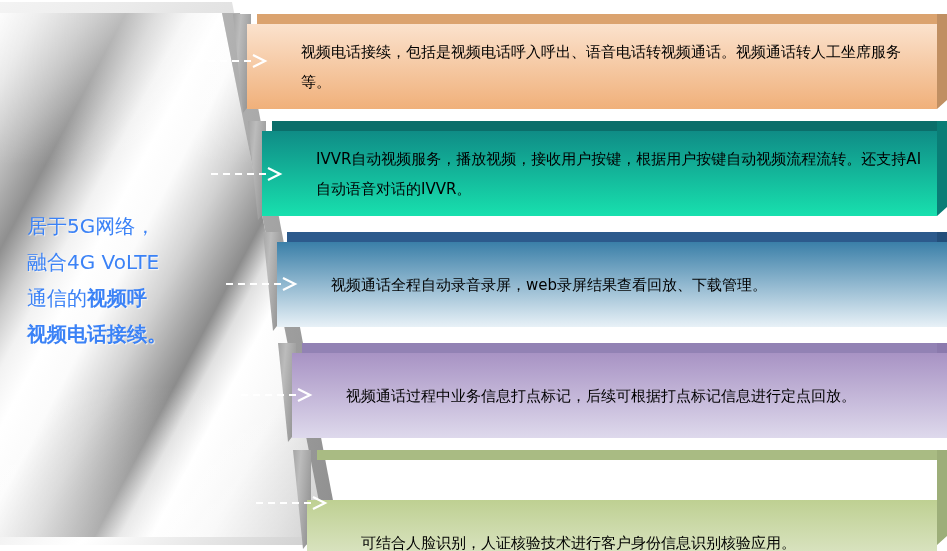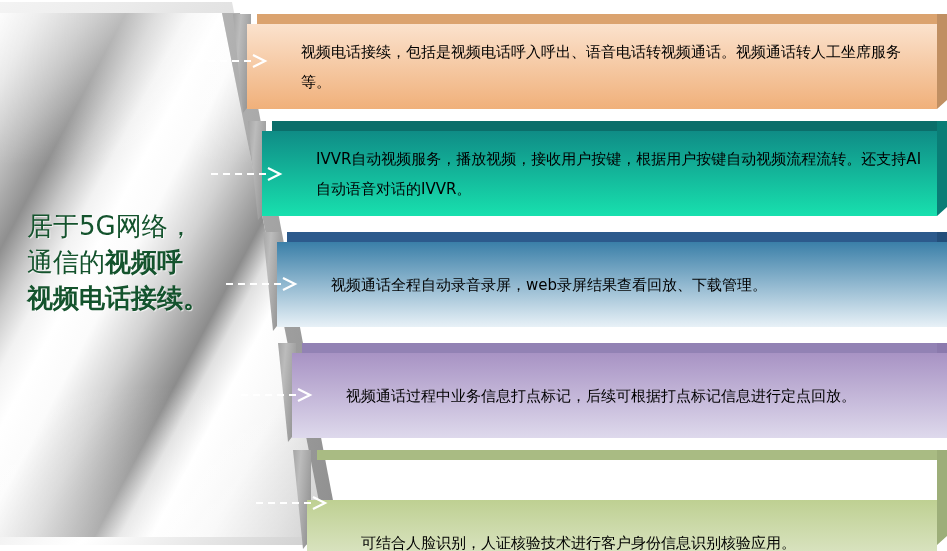--- a/index.html
+++ b/index.html
@@ -86,23 +86,23 @@
     -webkit-clip-path: polygon(222px 13px, 240px 13px, 340px 537px, 326px 537px);
     clip-path: polygon(222px 13px, 240px 13px, 340px 537px, 326px 537px);
     background: linear-gradient(100deg, #9b9b9b 0%, #b8b8b8 45%, #8e8e8e 100%);
   }
 
   .panel-text {
     position: absolute;
     left: 27px;
     top: 208px;
     width: 205px;
-    font-size: 26px;
+    font-size: 20px;
     line-height: 36px;
-    color: #14532d;
+    color: #3b82f6;
     letter-spacing: 0px;
     text-shadow: 1px 1px 1px rgba(255,255,255,0.75);
   }
   .panel-text .bold { font-weight: bold; }
 
   
   .box {
     position: absolute;
     height: 85px;
   }
@@ -165,20 +165,21 @@
 
 <div id="canvas">
 
   <div id="left-panel">
     <div class="metal-frame"></div>
     <div class="metal-body"></div>
     <div class="metal-sheen"></div>
     <div class="metal-bevel"></div>
     <div class="panel-text">
       <div>居于5G网络，</div>
+      <div>融合4G VoLTE</div>
       <div><span>通信的</span><span class="bold">视频呼</span></div>
       <div class="bold">视频电话接续。</div>
     </div>
   </div>
 
   <div class="box" style="left:247px; top:24px; width:690px;">
     <div class="box-top" style="width: 690px; background: rgb(219, 163, 111);"></div>
     <div class="box-right" style="left: 690px; background: rgb(192, 143, 98);"></div>
     <div class="box-left"></div>
     <div class="box-face" style="background: linear-gradient(rgb(251, 226, 205) 0%, rgb(240, 176, 122) 100%);">

